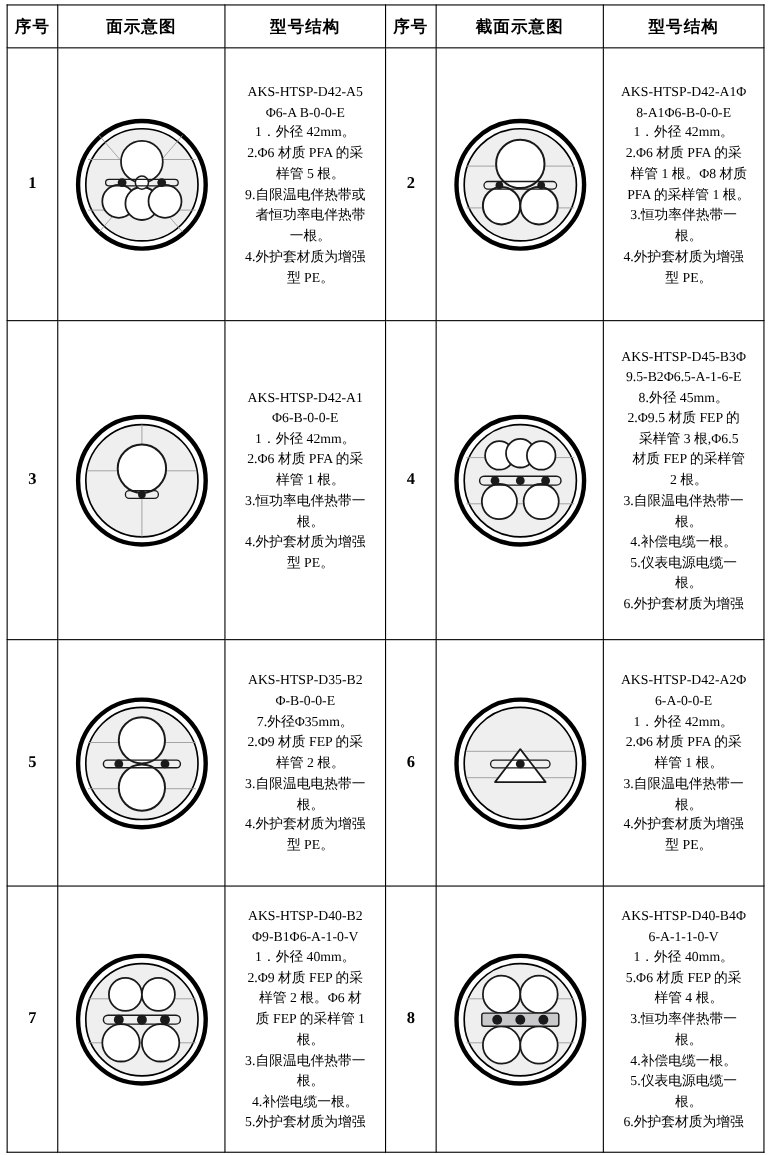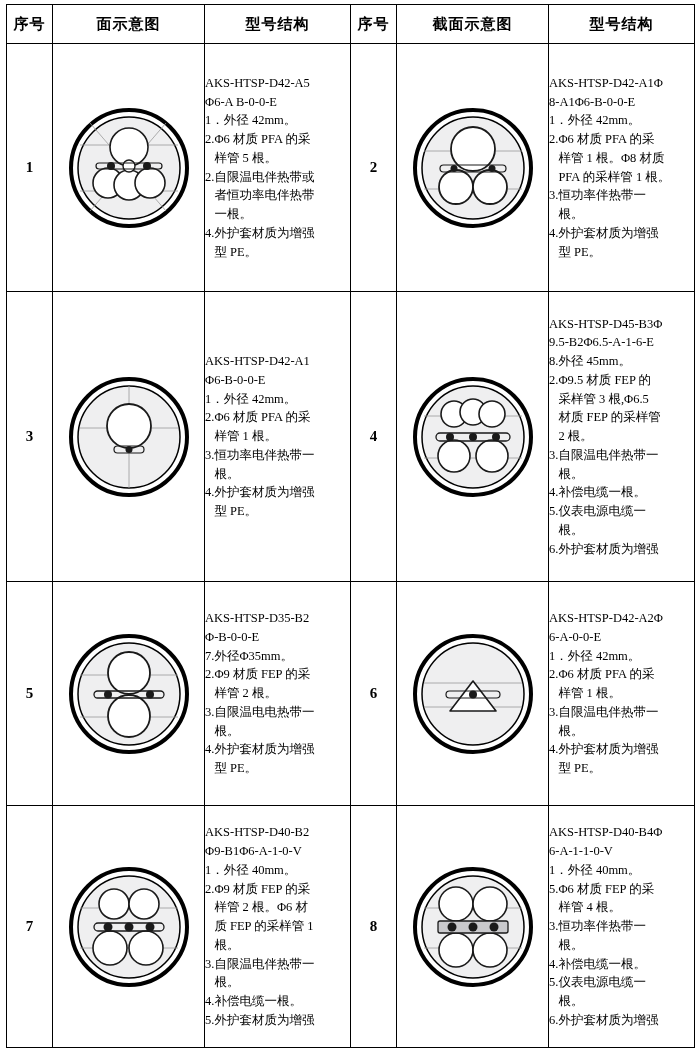--- a/index.html
+++ b/index.html
@@ -51,20 +51,21 @@
     text-align: center;
     vertical-align: middle;
     padding: 6px 0;
   }
   .modelcell {
     font-size: 12.5px;
     line-height: 1.5;
     padding: 8px 7px 8px 7px;
     vertical-align: middle;
     font-family: "Liberation Serif", "DejaVu Serif", serif;
+    text-align: center;
   }
   .modelcell .mline {
     display: block;
     white-space: pre-wrap;
   }
   .cable-svg { display: block; margin: 0 auto; }
 </style>
 </head>
 <body>
 
@@ -109,21 +110,21 @@
             <circle cx="81" cy="61" r="4" fill="#1a1a1a"></circle>
             <rect x="30" y="58" width="66" height="6" rx="3" fill="none" stroke="#1a1a1a" stroke-width="1.2"></rect>
           </svg>
         </td>
         <td class="modelcell">
           <span class="mline">AKS-HTSP-D42-A5</span>
           <span class="mline">Φ6-A B-0-0-E</span>
           <span class="mline">1．外径 42mm。</span>
           <span class="mline">2.Φ6 材质 PFA 的采</span>
           <span class="mline">   样管 5 根。</span>
-          <span class="mline">2.自限温电伴热带或</span>
+          <span class="mline">9.自限温电伴热带或</span>
           <span class="mline">   者恒功率电伴热带</span>
           <span class="mline">   一根。</span>
           <span class="mline">4.外护套材质为增强</span>
           <span class="mline">   型 PE。</span>
         </td>
         <td class="rownum">2</td>
         <td class="figcell">
           <svg class="cable-svg" width="126" height="126" viewBox="0 0 126 126">
             <circle cx="63" cy="63" r="58" fill="#ffffff" stroke="#000" stroke-width="4"></circle>
             <circle cx="63" cy="63" r="51" fill="#efeff0" stroke="#000" stroke-width="1.5"></circle>

